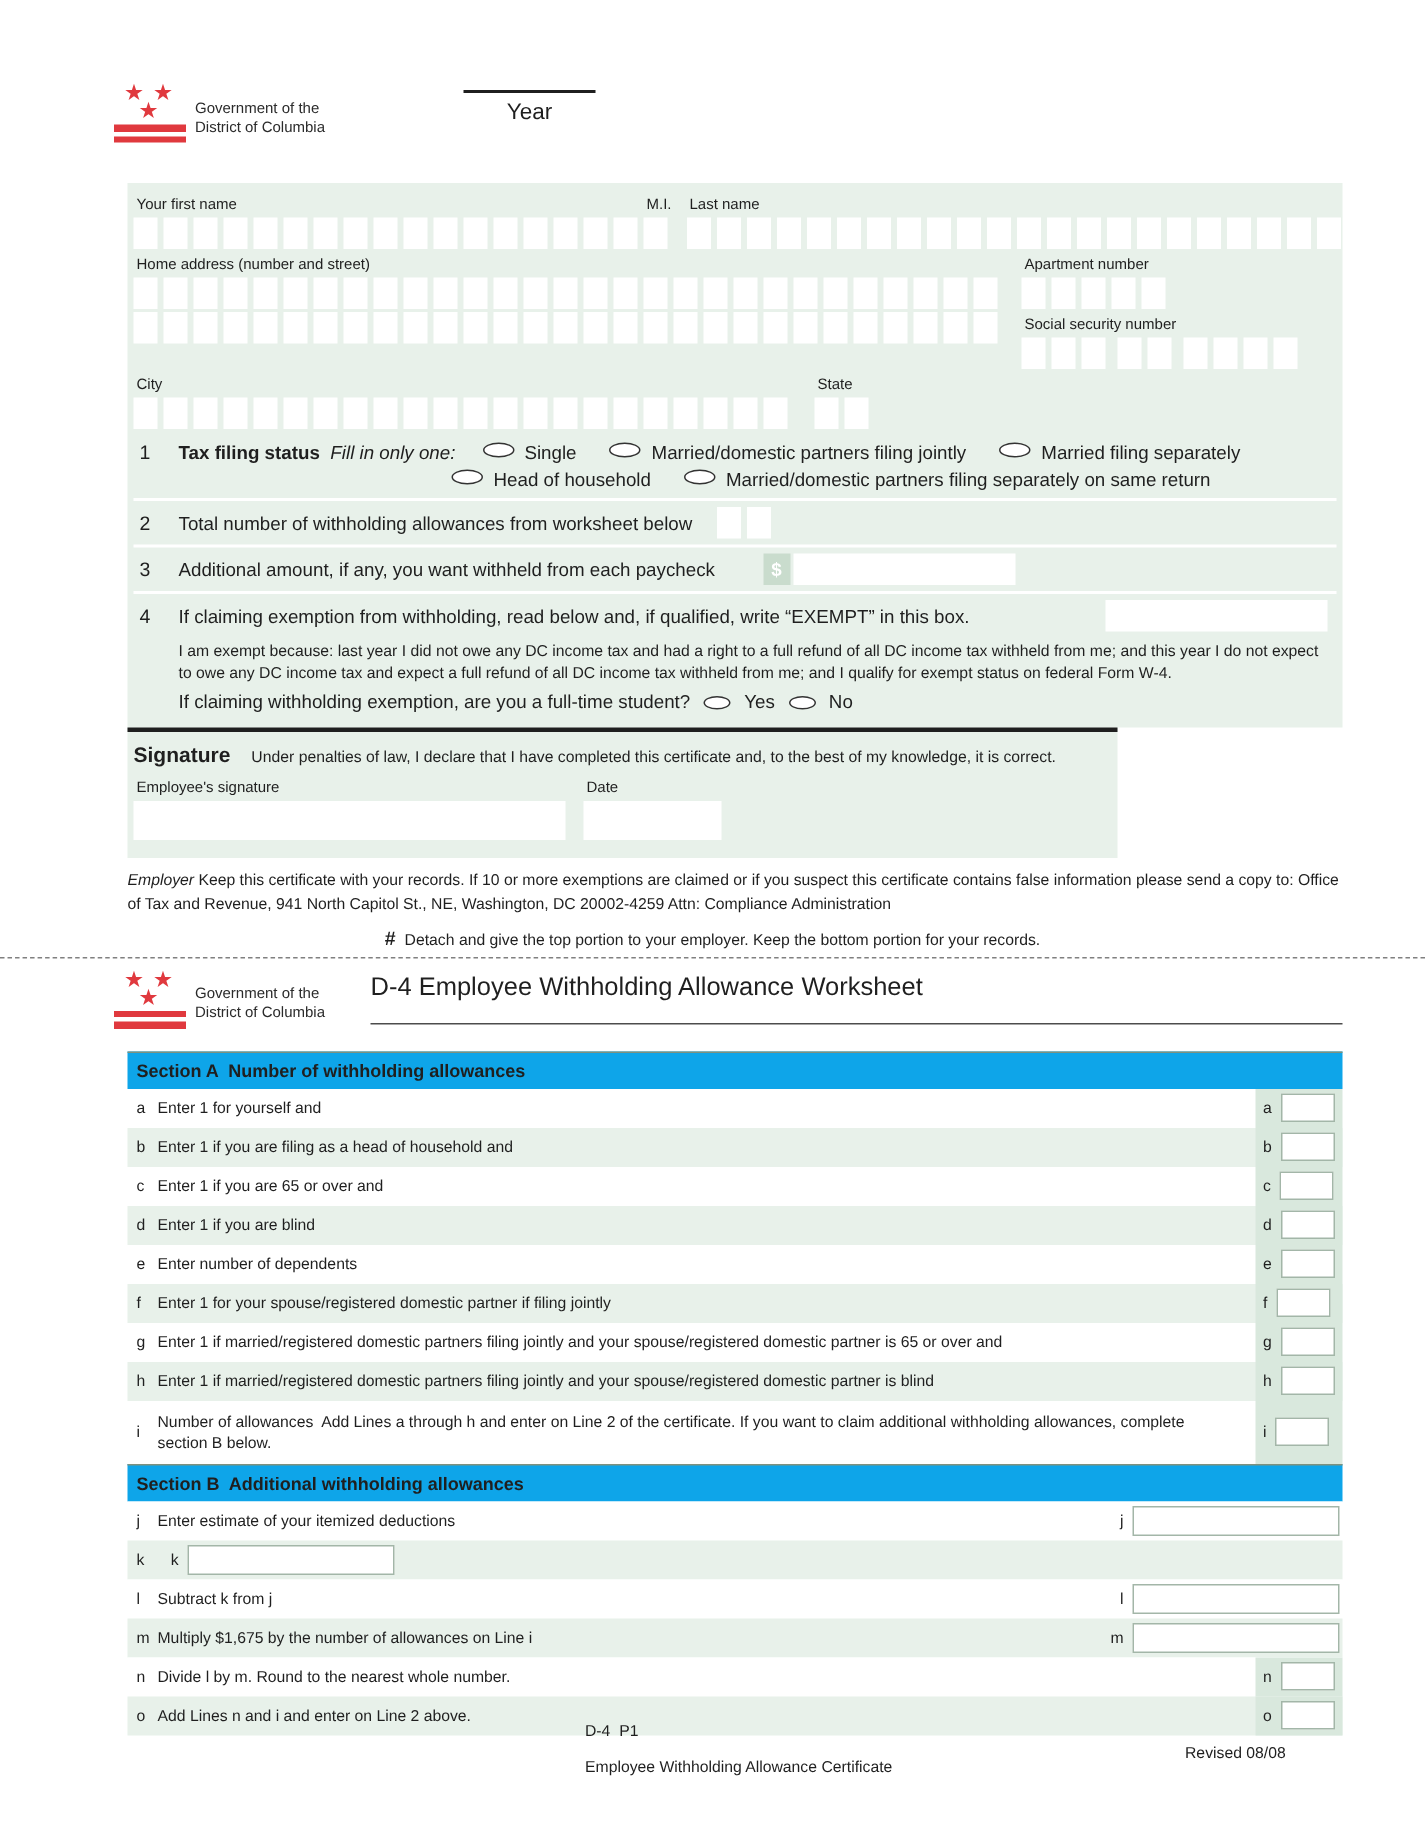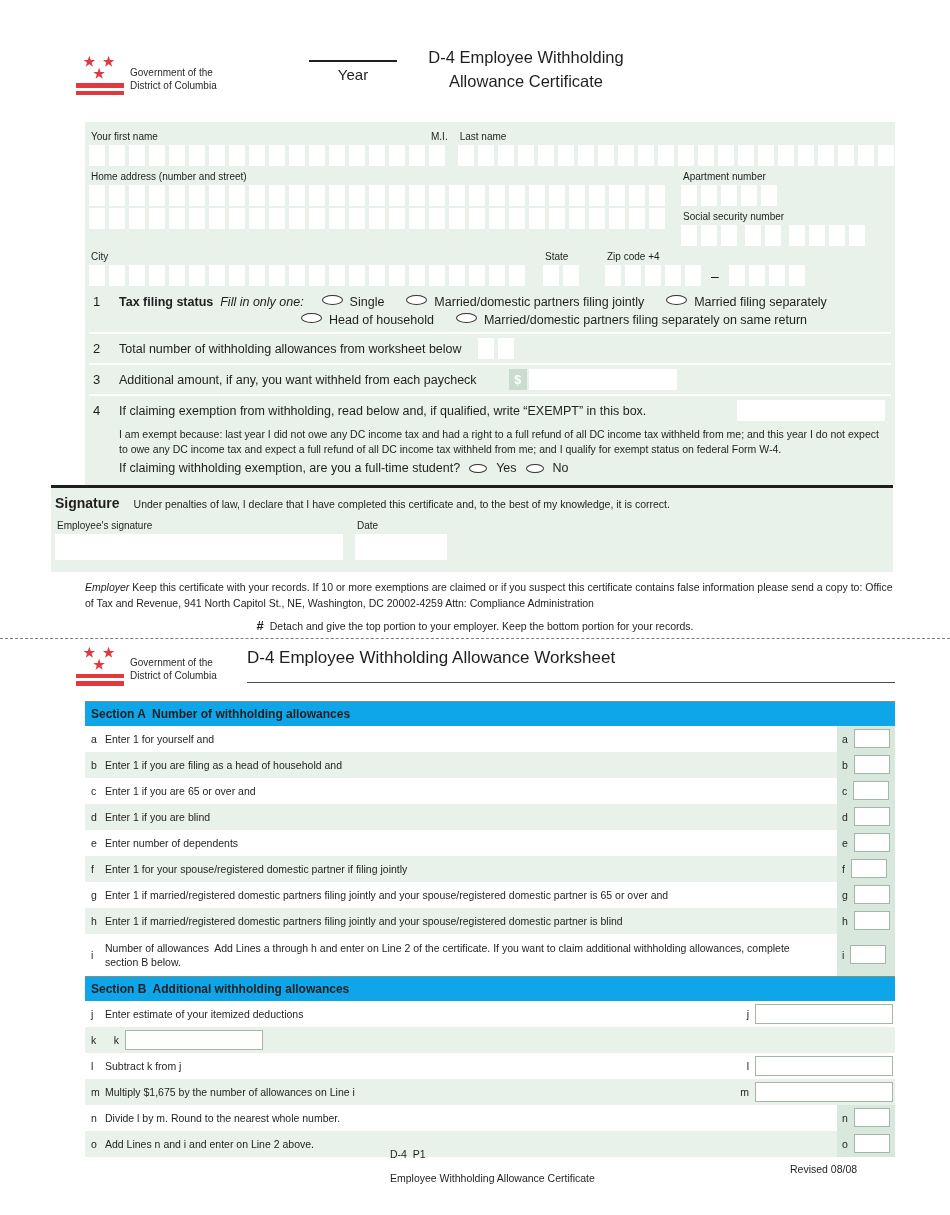--- a/index.html
+++ b/index.html
@@ -47,21 +47,21 @@
   .line2 .cboxes { margin-left: 14px; }
   .dollar-chip { width: 18px; height: 21px; background: #c9dccd; color: #fff; font-size: 12.5px; font-weight: bold;
                  display: inline-flex; align-items: center; justify-content: center; margin-left: 30px; }
   .amount-box { width: 148px; height: 21px; background: #fff; margin-left: 2px; }
   .exempt-box { width: 148px; height: 21px; background: #fff; margin-left: auto; margin-right: 6px; }
   .exempt-text { margin: 2px 6px 4px 30px; font-size: 10.5px; line-height: 1.45; }
   .student-row { display: flex; align-items: center; gap: 9px; font-size: 12.5px; margin: 4px 0 2px 30px; }
   .student-row .oval { width: 18px; height: 9px; flex-basis: 18px; }
 
   
-  .sig { margin-left: 51px; width: 842px; background: #e8f1ea; border-top: 3px solid #1f1f1f; padding: 7px 4px 12px; }
+  .sig { margin-left: 85px; width: 660px; background: #e8f1ea; border-top: 3px solid #1f1f1f; padding: 7px 4px 12px; }
   .sig-head { display: flex; align-items: baseline; gap: 14px; }
   .sig-title { font-size: 14px; font-weight: bold; }
   .sig-statement { font-size: 10.5px; }
   .sig-fields { display: flex; gap: 12px; margin-top: 6px; }
   .sig-box { width: 288px; height: 26px; background: #fff; }
   .date-box { width: 92px; }
 
   
   .employer-note { margin: 8px 0 0 85px; width: 810px; font-size: 10.5px; line-height: 1.5; }
   .detach-row { text-align: center; margin-top: 6px; font-size: 10.5px; }
@@ -106,24 +106,20 @@
       <div class="dc-bar"></div>
     </div>
     <div class="agency">
       <span>Government of the</span><br>
       <span>District of Columbia</span>
     </div>
     <div class="year-wrap">
       <div class="year-line"></div>
       <div class="year-label">Year</div>
     </div>
-    <div class="form-title">
-      <span>D-4 Employee Withholding</span><br>
-      <span>Allowance Certificate</span>
-    </div>
   </div>
 
   <div class="cert">
 
     <div class="frow">
       <div>
         <div class="flabel">Your first name</div>
         <div class="cboxes">
             <span class="cbox"></span>
             <span class="cbox"></span>
@@ -309,39 +305,20 @@
             <span class="cbox"></span>
             <span class="cbox"></span>
           </div>
       </div>
       <div class="fstate">
         <div class="flabel">State</div>
         <div class="cboxes">
             <span class="cbox"></span>
             <span class="cbox"></span>
           </div>
-      </div>
-      <div class="fzip">
-        <div class="flabel">Zip code +4</div>
-        <div class="group-row">
-          <div class="cboxes">
-              <span class="cbox"></span>
-              <span class="cbox"></span>
-              <span class="cbox"></span>
-              <span class="cbox"></span>
-              <span class="cbox"></span>
-            </div>
-          <span class="zip-dash">–</span>
-          <div class="cboxes">
-              <span class="cbox"></span>
-              <span class="cbox"></span>
-              <span class="cbox"></span>
-              <span class="cbox"></span>
-            </div>
-        </div>
       </div>
     </div>
 
     <div class="line">
       <span class="lnum">1</span>
       <span class="bold" style="margin-right:7px;">Tax filing status</span>
       <span class="italic" style="margin-right:18px;">Fill in only one:</span>
       <span class="opt">
         <span class="oval"></span>
         <span>Single</span>

